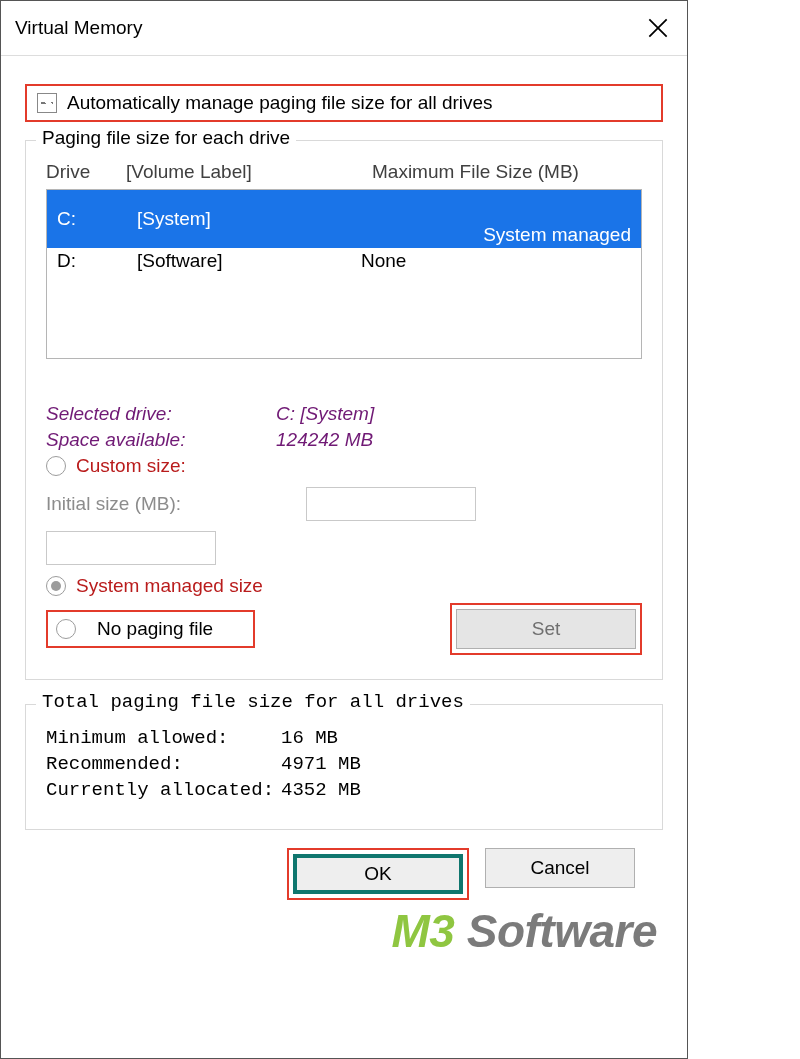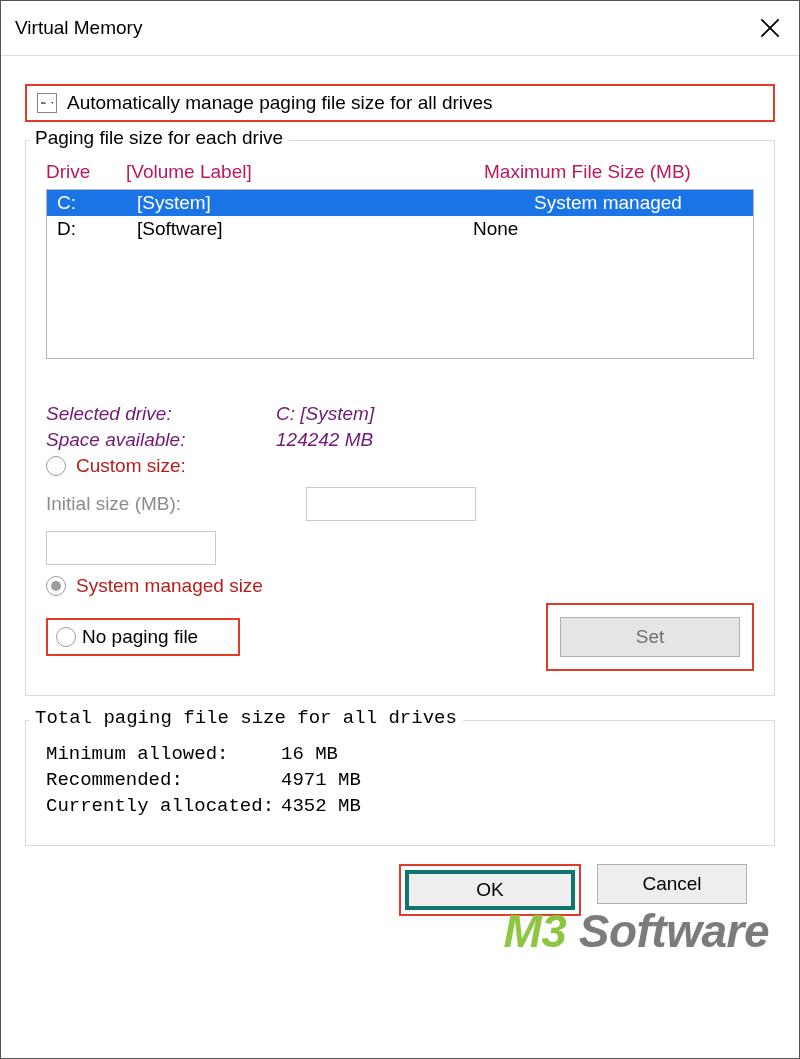--- a/index.html
+++ b/index.html
@@ -4,21 +4,21 @@
 <style>
   * { box-sizing: border-box; }
   body {
     margin: 0;
     background: #fff;
     font-family: "Segoe UI", Tahoma, sans-serif;
     font-size: 19px;
     color: #000;
   }
   .window {
-    width: 800px;
+    width: 688px;
     height: 1059px;
     border: 1px solid #555;
     background: #fff;
     display: flex;
     flex-direction: column;
   }
   .titlebar {
     height: 55px;
     display: flex;
     align-items: center;
@@ -52,29 +52,29 @@
     align-items: center;
   }
   .fieldset {
     border: 1px solid #d9d9d9;
     margin-top: 8px;
     position: relative;
   }
   .legend {
     position: absolute;
     top: -14px;
-    left: 3px;
+    left: 10px;
     background: #fff;
     padding: 0 6px;
     font-size: 19px;
   }
   .fs-body { padding: 16px 20px 24px 20px; }
   .list-header {
     display: flex;
-    color: #be185d;
+    color: #404040;
     font-size: 19px;
     padding: 4px 0 6px 0;
   }
   .col-drive { width: 80px; }
   .col-label { flex: 1; }
   .col-size  { width: 270px; }
   .listbox {
     border: 1px solid #b5b5b5;
     height: 170px;
     background: #fff;
@@ -144,21 +144,21 @@
   .totals .kv-label { width: 235px; }
   .buttons-row {
     display: flex;
     justify-content: flex-end;
     gap: 16px;
     padding: 18px 28px 4px 0;
   }
   .no-paging-highlight {
     display: inline-flex;
     align-items: center;
-    gap: 6px;
+    gap: 21px;
   }
   .watermark {
     position: absolute;
     right: 30px;
     bottom: 100px;
     font-size: 46px;
     font-weight: 700;
     font-style: italic;
     color: #7b7b7b;
     white-space: nowrap;
@@ -196,21 +196,21 @@
         <div class="list-header">
           <div class="col-drive">Drive</div>
           <div class="col-label">[Volume Label]</div>
           <div class="col-size">Maximum File Size (MB)</div>
         </div>
 
         <div class="listbox">
           <div class="listrow selected">
             <div class="col-drive">C:</div>
             <div class="col-label">[System]</div>
-            <div class="col-size" style="text-align:center;">System managed</div>
+            <div class="col-size" style="text-align:right;margin-top:32px;">System managed</div>
           </div>
           <div class="listrow">
             <div class="col-drive">D:</div>
             <div class="col-label">[Software]</div>
             <div class="col-size">None</div>
           </div>
         </div>
 
         <div class="kv-block">
           <div class="kv-row">
@@ -240,21 +240,21 @@
         <div class="radio-row">
           <div class="radio sel"></div>
           <span>System managed size</span>
         </div>
 
         <div class="row-bottom">
           <div class="highlight-red no-paging-highlight" style="padding:6px 40px 6px 8px;">
             <div class="radio"></div>
             <span>No paging file</span>
           </div>
-          <div class="highlight-red set-wrap" style="padding:12px;">
+          <div class="highlight-red set-wrap" style="padding:4px;">
             <div class="btn" style="min-width:180px;">
               <span>Set</span>
             </div>
           </div>
         </div>
 
       </div>
     </div>
 
     <div class="fieldset" style="margin-top:24px;font-family:Liberation Mono, monospace;">

